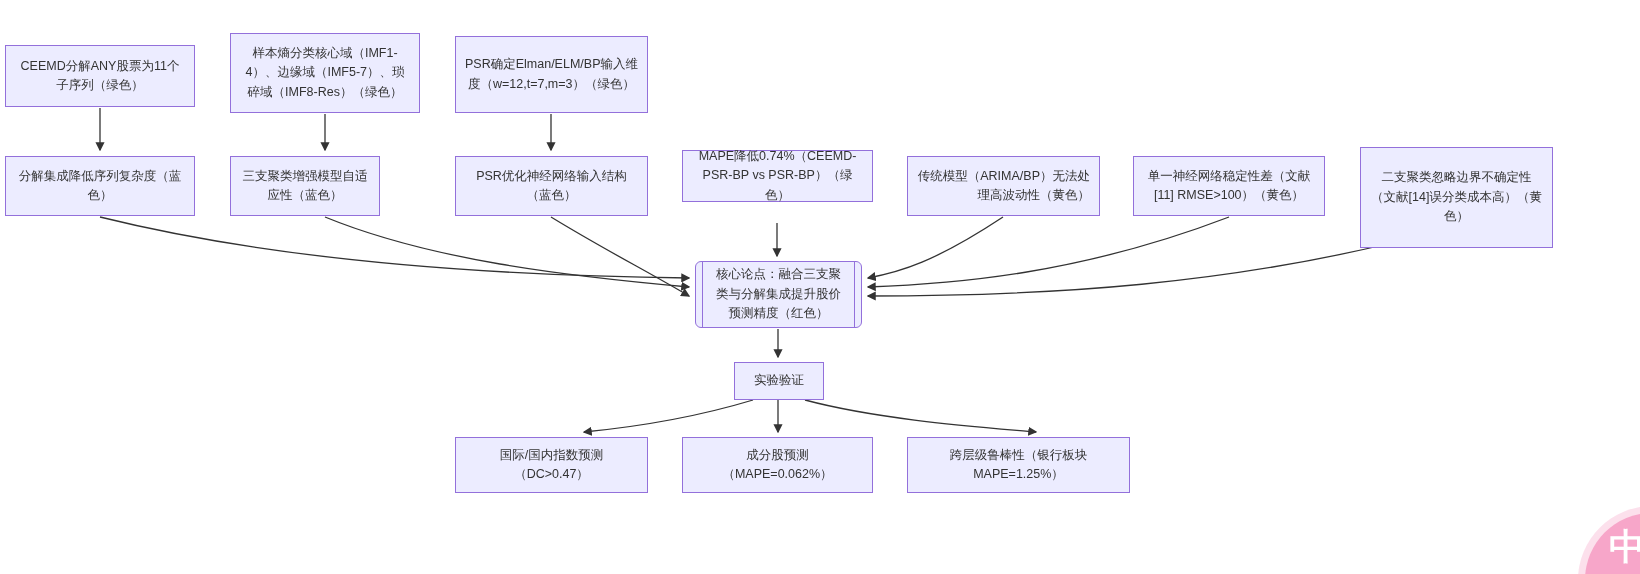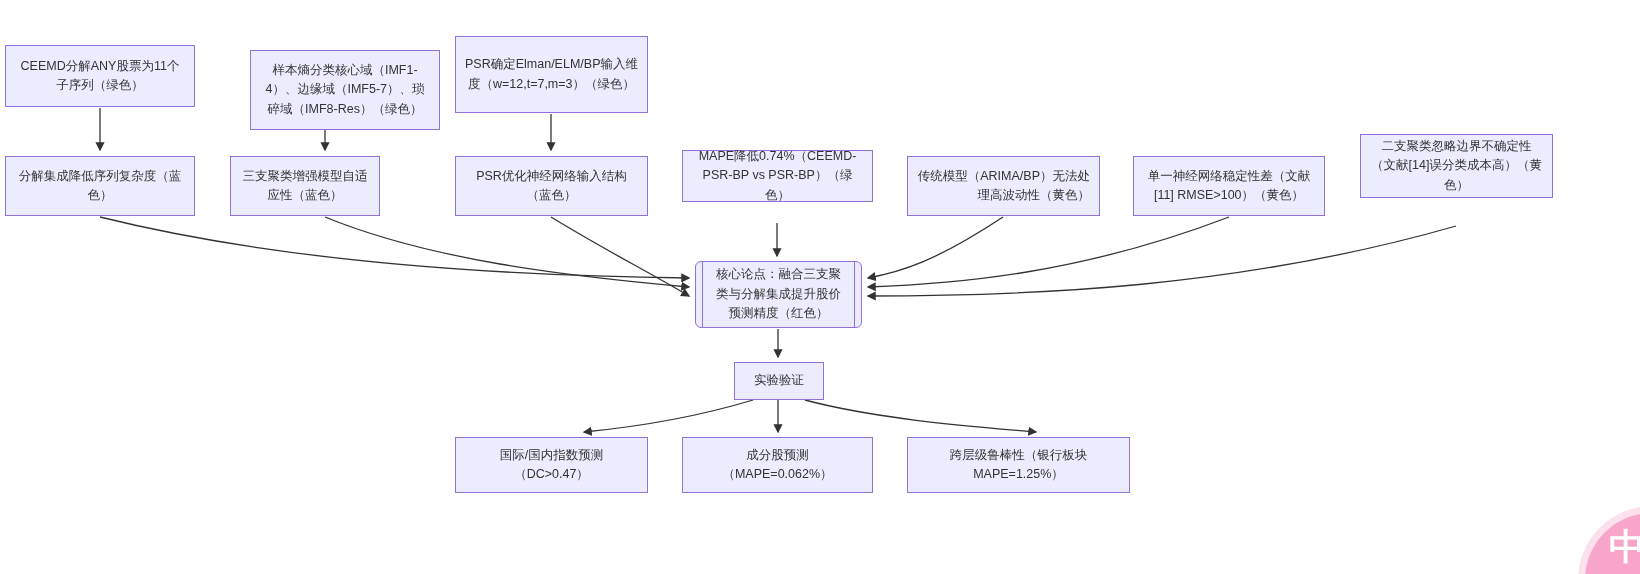--- a/index.html
+++ b/index.html
@@ -10,29 +10,29 @@
   }
   .edges { position:absolute; left:0; top:0; pointer-events:none; }
   .node {
     position:absolute; box-sizing:border-box;
     background:#ECECFF; border:1px solid #9370DB; color:#333;
     font-size:12.5px; line-height:1.55;
     display:flex; align-items:center; justify-content:center;
     text-align:center; padding:4px 9px;
   }
   .n1  { left:5px;    top:45px;  width:190px; height:62px; }
-  .n2  { left:230px;  top:50px;  width:190px; height:80px;margin-left:20px; }
+  .n2  { left:230px;  top:33px;  width:190px; height:80px; }
   .n3  { left:455px;  top:36px;  width:193px; height:77px; }
   .n4  { left:5px;    top:156px; width:190px; height:60px; }
   .n5  { left:230px;  top:156px; width:150px; height:60px; }
   .n6  { left:455px;  top:156px; width:193px; height:60px; }
   .n7  { left:682px;  top:150px; width:191px; height:52px; }
   .n8  { left:907px;  top:156px; width:193px; height:60px;text-align:right; }
   .n9  { left:1133px; top:156px; width:192px; height:60px; }
-  .n10 { left:1360px; top:134px; width:193px; height:64px; }
+  .n10 { left:1360px; top:147px; width:193px; height:101px; }
   .core{ left:695px;  top:261px; width:167px; height:67px; padding:4px 14px;border-radius:6px; }
   .exp { left:734px;  top:362px; width:90px;  height:38px; }
   .b1  { left:455px;  top:437px; width:193px; height:56px; }
   .b2  { left:682px;  top:437px; width:191px; height:56px; }
   .b3  { left:907px;  top:437px; width:223px; height:56px; }
   .sub-line { position:absolute; top:0; bottom:0; width:1px; background:#9370DB; }
   .sub-line.left  { left:6px; }
   .sub-line.right { right:6px; }
   .translate-badge {
     position:absolute; left:1585px; top:513px; width:134px; height:134px;

